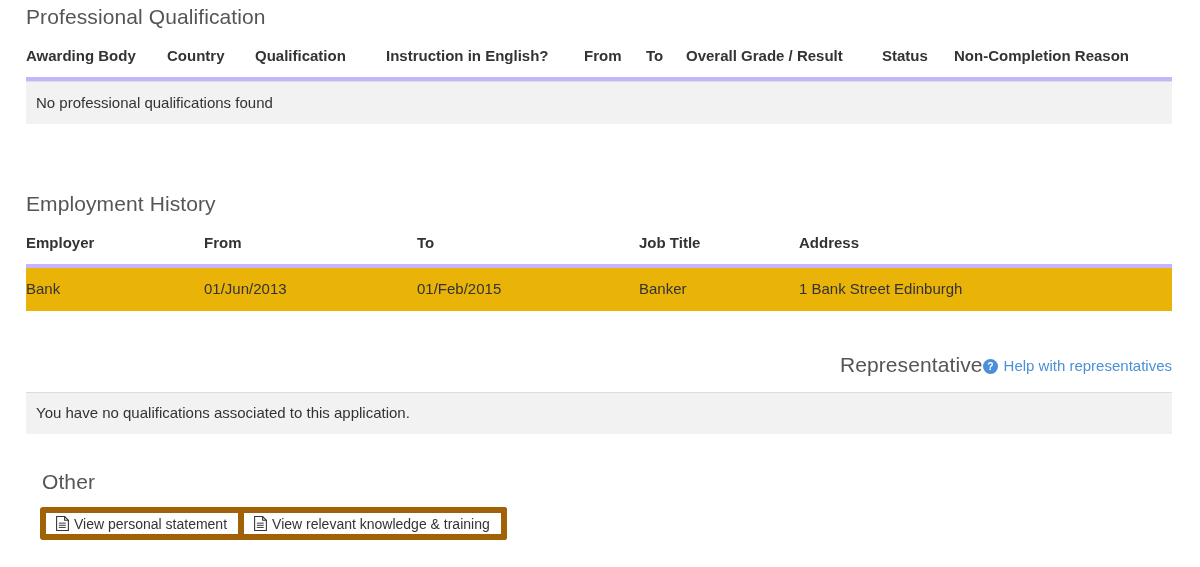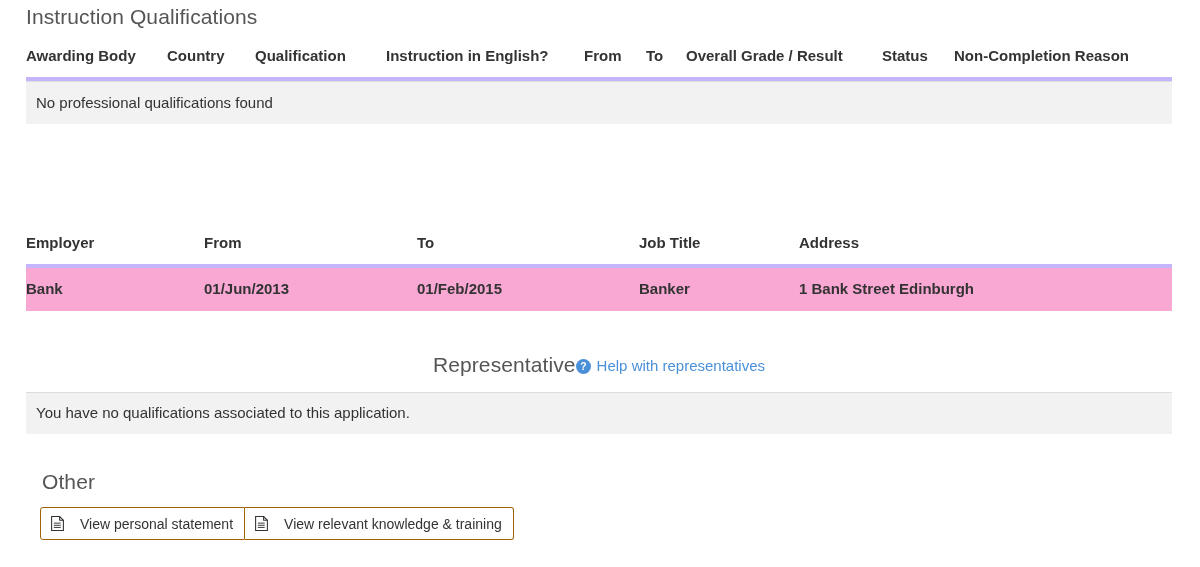--- a/index.html
+++ b/index.html
@@ -29,21 +29,21 @@
     color: #555555;
     line-height: 1.1;
     margin: 0;
     padding: 0;
     letter-spacing: 0.1px;
   }
 
   .heading-row {
     display: flex;
     align-items: flex-end;
-    justify-content: center;
+    justify-content: flex-end;
   }
 
   
   table.grid {
     width: 100%;
     border-collapse: collapse;
     font-size: 15px;
     table-layout: fixed;
   }
 
@@ -61,22 +61,21 @@
   table.grid tbody td {
     padding: 11px 0 12px 0;
     color: #333333;
     font-size: 15px;
     line-height: 1.3;
     border-top: 1px solid #dddddd;
     vertical-align: top;
   }
 
   table.grid tbody tr.striped td {
-    background: #f9a8d4;
-    font-weight: bold;
+    background: #eab308;
   }
 
   td.first-cell, th.first-cell { padding-left: 10px; }
 
   
   .empty-band {
     background: #f2f2f2;
     color: #333333;
     font-size: 15px;
     padding: 12px 10px 13px 10px;
@@ -116,23 +115,23 @@
   }
 
   
   .btn-group {
     display: inline-flex;
     margin-top: 0;
   }
   .btn {
     display: inline-flex;
     align-items: center;
-    gap: 16px;
+    gap: 5px;
     background: #ffffff;
-    border: 1px solid #a16207;
+    border: 6px solid #a16207;
     color: #333333;
     font-family: "Liberation Sans", sans-serif;
     font-size: 14px;
     line-height: 1;
     padding: 9px 11px 9px 10px;
     cursor: pointer;
     white-space: nowrap;
     box-sizing: border-box;
     height: 33px;
   }
@@ -158,21 +157,21 @@
   .blk-rep-band   { position: absolute; left: 26px; top: 392px; width: 1146px; }
   .blk-other-head { position: absolute; left: 42px; top: 470px; }
   .blk-other-btns { position: absolute; left: 40px; top: 507px; }
 </style>
 </head>
 <body>
 
 <div class="page">
 
   <div class="blk-prof-head">
-    <h2 class="section-heading">Instruction Qualifications</h2>
+    <h2 class="section-heading">Professional Qualification</h2>
   </div>
 
   <div class="blk-prof-table">
     <table class="grid">
       <colgroup>
         <col style="width:141px">
         <col style="width:88px">
         <col style="width:131px">
         <col style="width:198px">
         <col style="width:62px">
@@ -191,20 +190,23 @@
           <th>To</th>
           <th>Overall Grade / Result</th>
           <th>Status</th>
           <th>Non-Completion Reason</th>
         </tr>
       </thead>
     </table>
     <div class="empty-band">No professional qualifications found</div>
   </div>
 
+  <div class="blk-emp-head">
+    <h2 class="section-heading">Employment History</h2>
+  </div>
 
   <div class="blk-emp-table">
     <table class="grid">
       <colgroup>
         <col style="width:178px">
         <col style="width:213px">
         <col style="width:222px">
         <col style="width:160px">
         <col style="width:373px">
       </colgroup>

